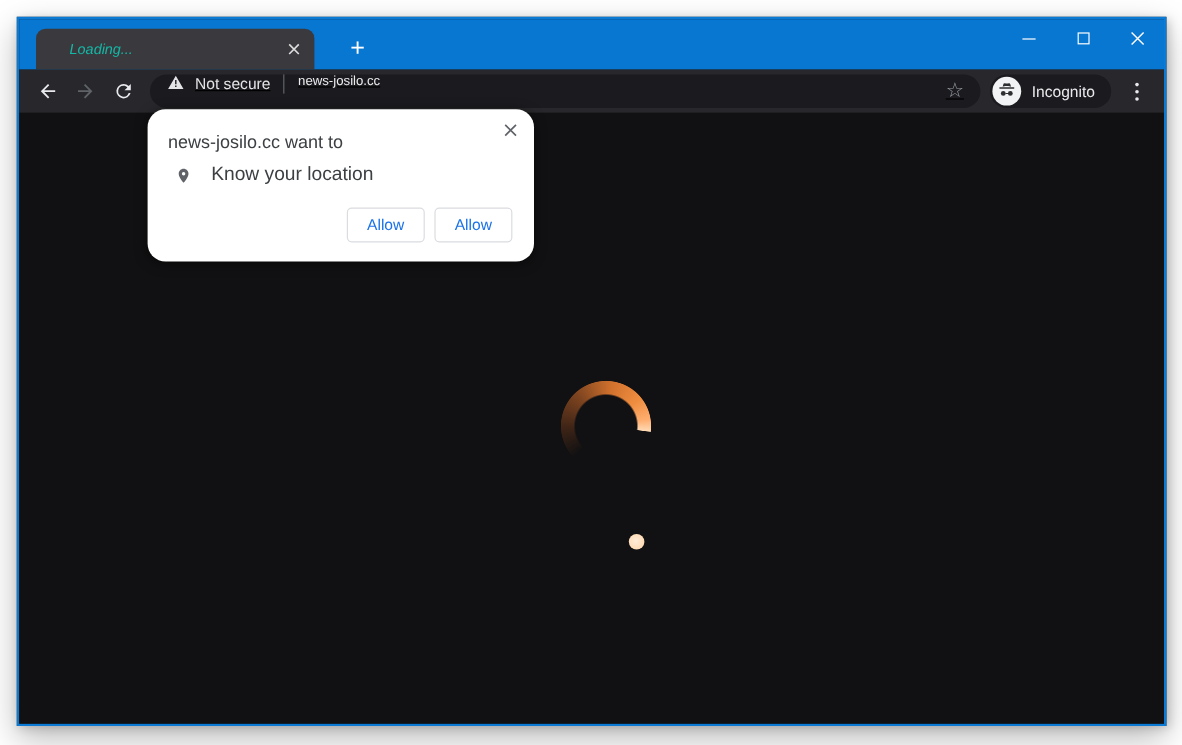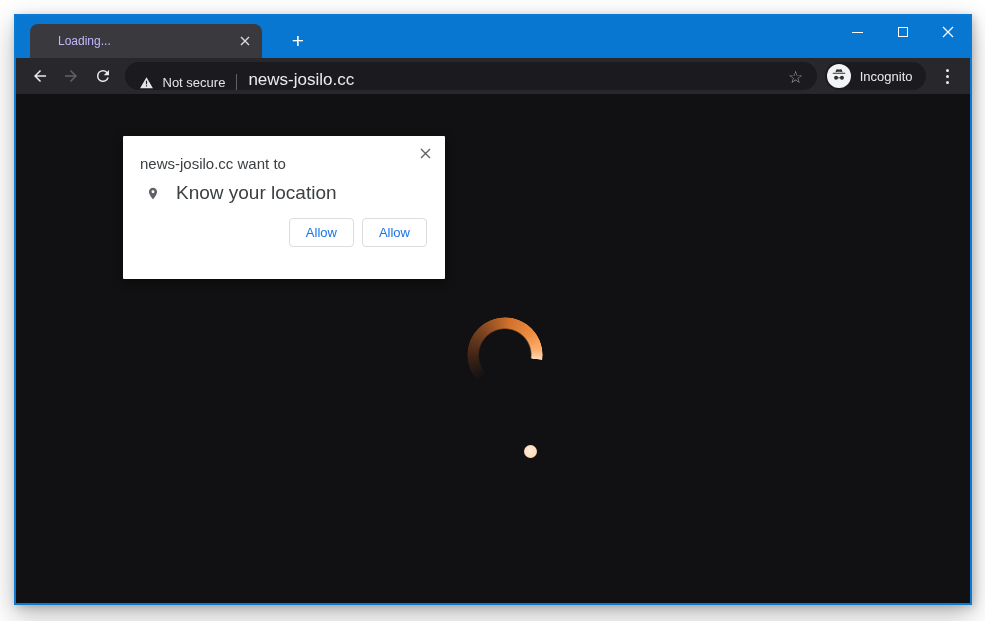--- a/index.html
+++ b/index.html
@@ -28,23 +28,24 @@
   .tab {
     position: absolute; left: 14px; bottom: 0;
     width: 232px; height: 34px;
     background: #3a3a3e;
     border-radius: 8px 8px 0 0;
     display: flex; align-items: center;
     cursor: default;
   }
   .tab-title {
     margin-left: 28px;
-    font-size: 12px; color: #c4b5fd;
+    font-size: 12px; color: #14b8a6;
     white-space: nowrap; overflow: hidden;
     flex: 1;
+    font-style: italic;
   }
   .tab-close {
     width: 22px; height: 22px; margin-right: 6px;
     display: flex; align-items: center; justify-content: center;
     border-radius: 50%;
   }
   .newtab {
     position: absolute; left: 260px; bottom: 0;
     width: 44px; height: 34px;
     display: flex; align-items: center; justify-content: center;
@@ -70,26 +71,27 @@
   }
   .nav-btn {
     width: 32px; height: 32px;
     display: flex; align-items: center; justify-content: center;
     border-radius: 50%;
   }
   .omnibox {
     margin-left: 6px;
     width: 703px; height: 28px;
     background: #1b1b1f; border-radius: 14px;
-    display: flex; align-items: flex-end;
+    display: flex; align-items: flex-start;
     padding: 0 8px 0 14px;
+    text-decoration: underline;
   }
   .sec-label { margin-left: 9px; font-size: 13px; color: #e4e4e6; white-space: nowrap; }
   .omni-sep { width: 1px; height: 16px; background: #5f6368; margin: 0 11px; }
-  .url-text { font-size: 17px; color: #ececee; white-space: nowrap; }
+  .url-text { font-size: 11px; color: #ececee; white-space: nowrap; }
   .omni-spacer { flex: 1; }
   .star-btn {
     width: 26px; height: 26px;
     display: flex; align-items: center; justify-content: center;
     font-size: 17px; color: #9aa0a6; border-radius: 50%;
   }
   .incog-pill {
     margin-left: 8px; height: 28px;
     background: #1b1b1f; border-radius: 14px;
     display: flex; align-items: center; padding: 0 2px; text-align: right;
@@ -131,40 +133,39 @@
   }
   .spinner-cap {
     position: absolute; left: 508px; top: 351px;
     width: 13px; height: 13px; border-radius: 50%;
     background: radial-gradient(circle at 45% 45%, #ffecd9 0%, #ffd9b2 75%, #ffc896 100%);
   }
 
   
   .dialog {
     position: absolute; left: 107px; top: 75px;
-    width: 322px; height: 143px;
-    background: #ffffff; border-radius: 1px;
+    width: 322px; height: 127px;
+    background: #ffffff; border-radius: 15px;
     box-shadow: 0 2px 10px rgba(0,0,0,.5);
     z-index: 20;
-    margin-top: 45px;
   }
   .dlg-close {
     position: absolute; top: 7px; right: 10px;
     width: 20px; height: 20px;
     display: flex; align-items: center; justify-content: center;
   }
   .dlg-title {
     position: absolute; left: 17px; top: 19px;
     font-size: 15px; color: #3c4043;
   }
   .dlg-row {
     position: absolute; left: 23px; top: 46px;
     display: flex; align-items: center;
   }
-  .dlg-perm { margin-left: 16px; font-size: 19px; color: #3c4043; }
+  .dlg-perm { margin-left: 16px; font-size: 16px; color: #3c4043; }
   .dlg-buttons {
     position: absolute; right: 18px; top: 82px;
     display: flex; gap: 8px;
   }
   .dlg-btn {
     height: 29px; min-width: 64px; padding: 12px 16px;
     background: #ffffff;
     border: 1px solid #dadce0; border-radius: 4px;
     color: #1a73e8; font-size: 13px;
     font-family: "Liberation Sans", sans-serif;

